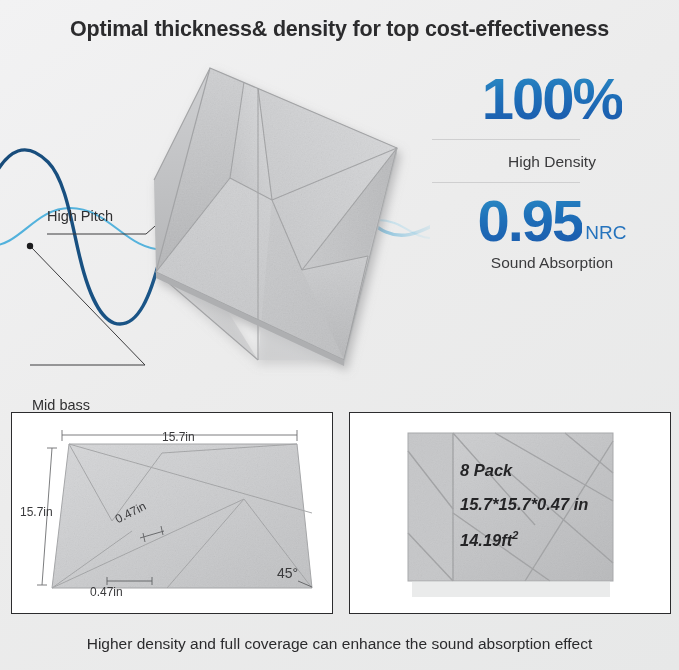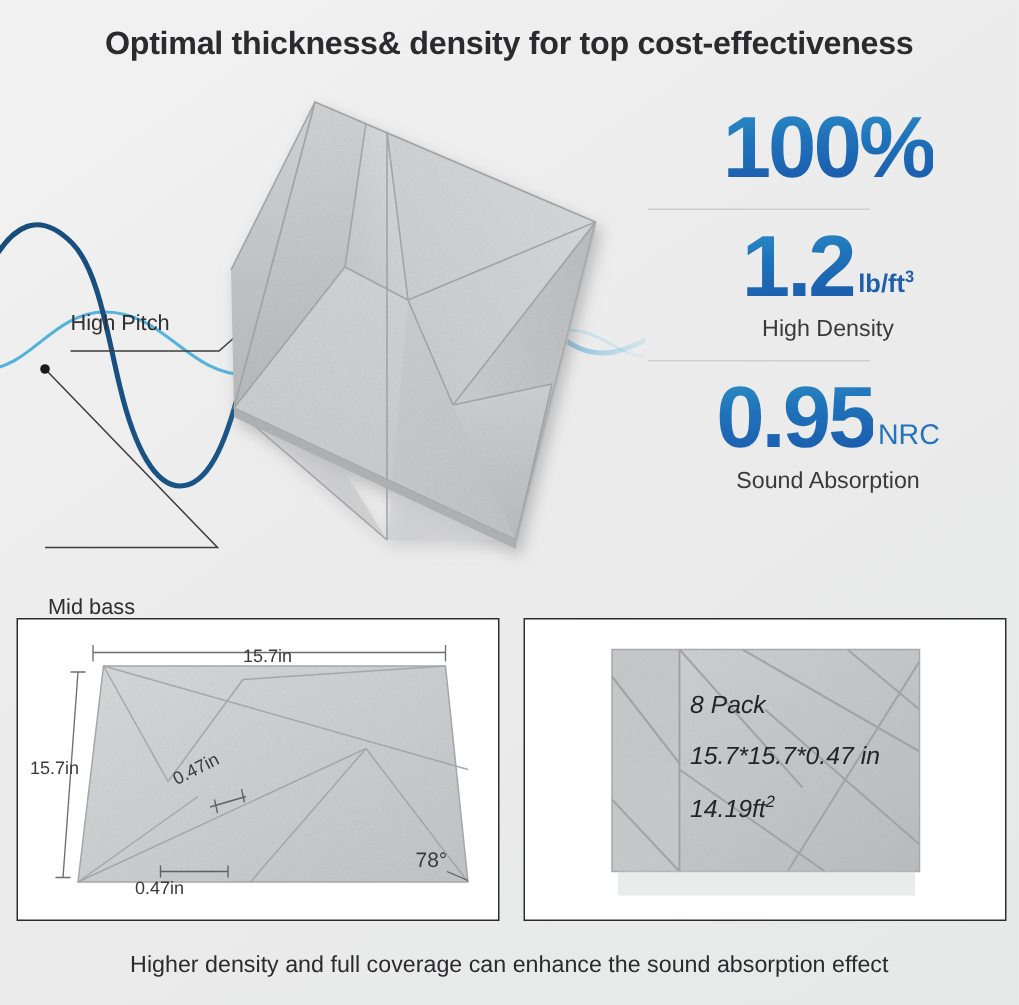--- a/index.html
+++ b/index.html
@@ -151,21 +151,21 @@
     white-space: nowrap;
   }
   #dim-top   { left: 150px; top: 17px; }
   #dim-left  { left: 8px;   top: 92px; }
   #dim-thick { left: 104px; top: 100px; transform: rotate(-27deg); transform-origin: left center; }
   #dim-bottom{ left: 78px;  top: 172px; }
   #dim-angle { left: 265px; top: 152px; font-size: 14px; }
 
   .pack-text {
     position: absolute;
-    font-weight: normal;
+    font-weight: bold;
     font-style: italic;
     font-size: 16.5px;
     color: #242426;
     white-space: nowrap;
   }
   #pack-1 { left: 110px; top: 48px; }
   #pack-2 { left: 110px; top: 82px; }
   #pack-3 { left: 110px; top: 116px; }
   #pack-3 sup { font-size: 11px; }
 
@@ -317,24 +317,20 @@
       <div class="stat-block">
         <div class="stat-value-row">
           <span class="stat-number">100</span>
           <span class="stat-number">%</span>
         </div>
       </div>
 
       <div class="stat-divider"></div>
 
       <div class="stat-block">
-        <div class="stat-value-row">
-          <span class="stat-number">1.2</span>
-          <span class="stat-unit"><span>lb/ft</span><sup>3</sup></span>
-        </div>
         <div class="stat-caption">High Density</div>
       </div>
 
       <div class="stat-divider"></div>
 
       <div class="stat-block">
         <div class="stat-value-row">
           <span class="stat-number">0.95</span>
           <span class="stat-unit light">NRC</span>
         </div>
@@ -404,21 +400,21 @@
 
         <g stroke="#5f6062" stroke-width="0.9" fill="none">
           <line x1="286" y1="168" x2="300" y2="174"></line>
         </g>
       </svg>
 
       <div class="dim-label" id="dim-top">15.7in</div>
       <div class="dim-label" id="dim-left">15.7in</div>
       <div class="dim-label" id="dim-thick">0.47in</div>
       <div class="dim-label" id="dim-bottom">0.47in</div>
-      <div class="dim-label" id="dim-angle">78°</div>
+      <div class="dim-label" id="dim-angle">45°</div>
     </div>
   </div>
 
   <div class="card" id="card-right">
     <div class="card-inner">
       <svg width="320" height="200" viewBox="0 0 320 200">
         <defs>
           <linearGradient id="packFacet" x1="0" y1="0" x2="1" y2="1">
             <stop offset="0%" stop-color="#cfd0d2"></stop>
               <stop offset="100%" stop-color="#b9babc"></stop>

